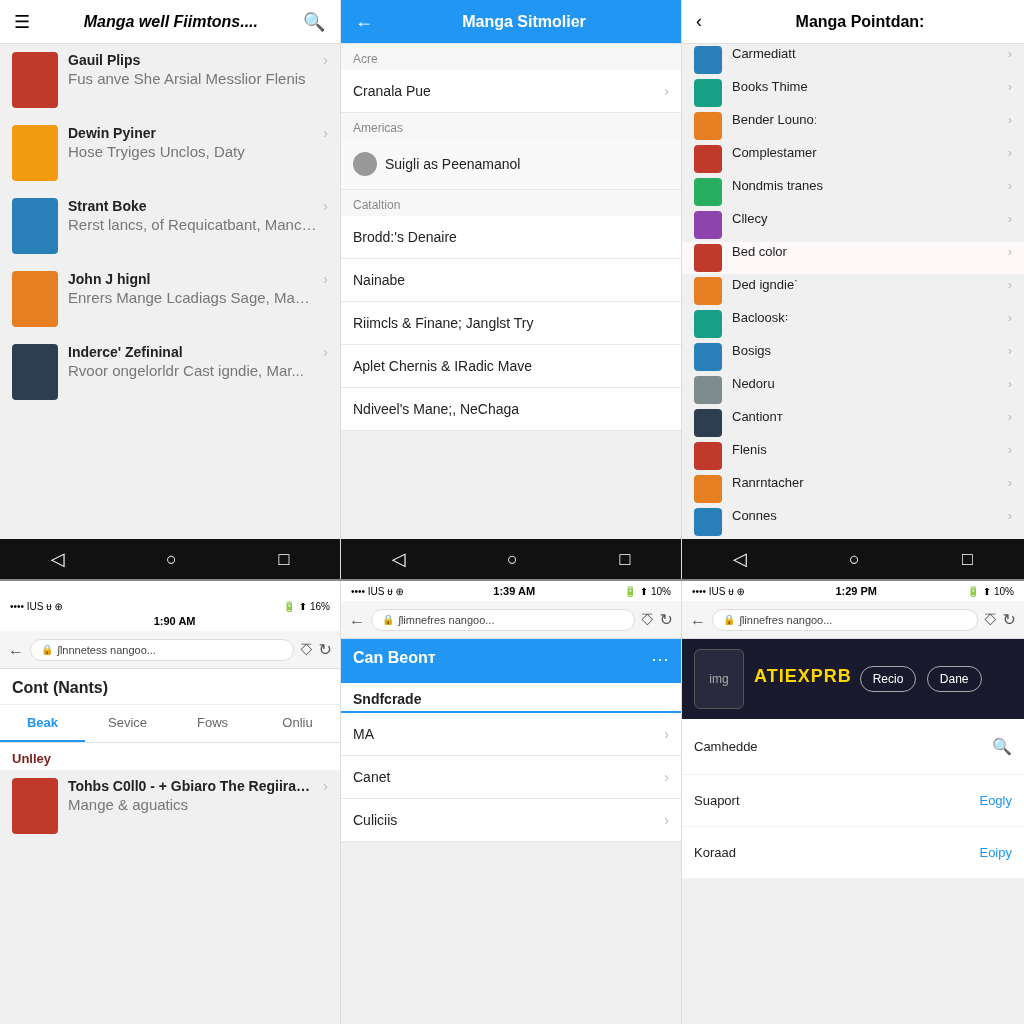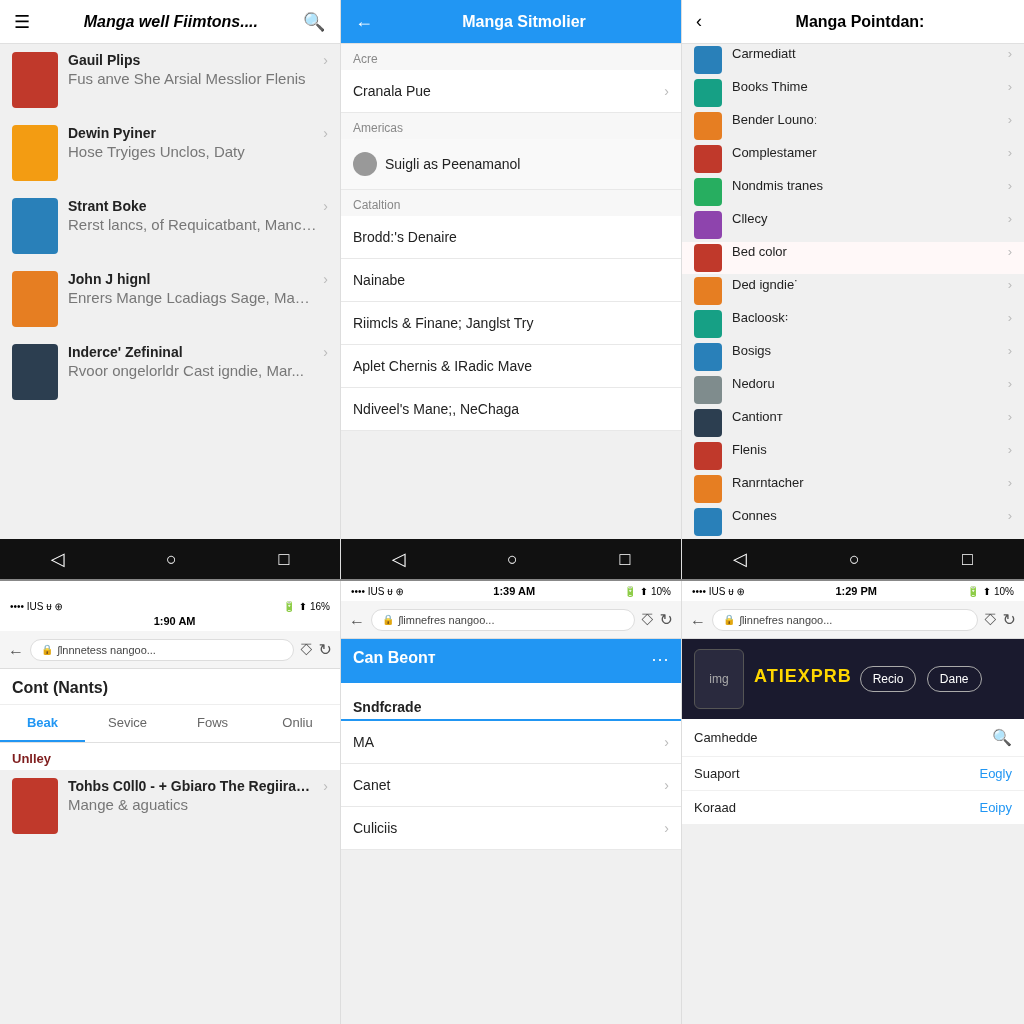--- a/index.html
+++ b/index.html
@@ -263,21 +263,21 @@
       color: #fff;
       font-size: 12px;
       cursor: pointer;
       margin-right: 6px;
     }
 
     
     .info-row {
       display: flex;
       align-items: center;
-      padding: 9px 12px;
+      padding: 18px 12px;
       border-bottom: 1px solid #f0f0f0;
       background: #fff;
     }
     .info-label { flex: 1; font-size: 13px; color: #222; }
     .info-value { font-size: 13px; color: #2196F3; cursor: pointer; }
     .search-icon-blue { color: #2196F3; font-size: 16px; }
 
     
     .thumb-red { background: #c0392b !important; }
     .thumb-orange { background: #e67e22 !important; }
@@ -560,21 +560,21 @@
         </div>
         <span class="browser-icon">⎏</span>
         <span class="browser-icon">↻</span>
       </div>
 
       <div class="can-beont-header">
         <span class="can-beont-title">Can Beonт</span>
         <span class="three-dots">···</span>
       </div>
 
-      <div style="padding:16px 12px 4px; font-size:14px; font-weight:700; color:#222; background:#fff; border-bottom:2px solid #2196F3;">Sndfcrade</div>
+      <div style="padding:8px 12px 4px; font-size:14px; font-weight:700; color:#222; background:#fff; border-bottom:2px solid #2196F3;">Sndfcrade</div>
 
       <div class="scrollable">
         <div class="mid-list-item">
           <span>MA</span>
           <span class="chevron" style="margin-left:auto;">›</span>
         </div>
         <div class="mid-list-item">
           <span>Canet</span>
           <span class="chevron" style="margin-left:auto;">›</span>
         </div>

